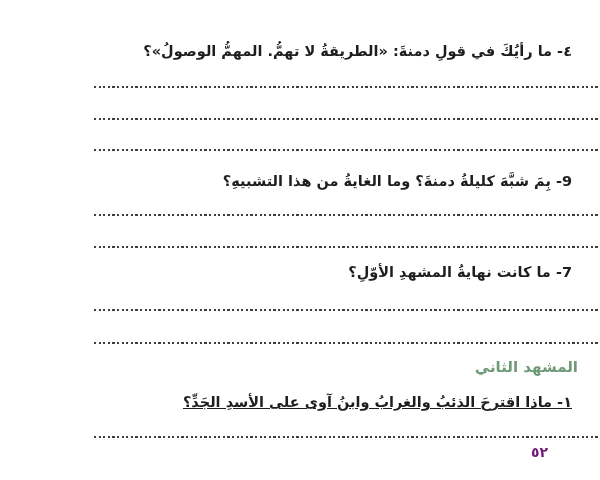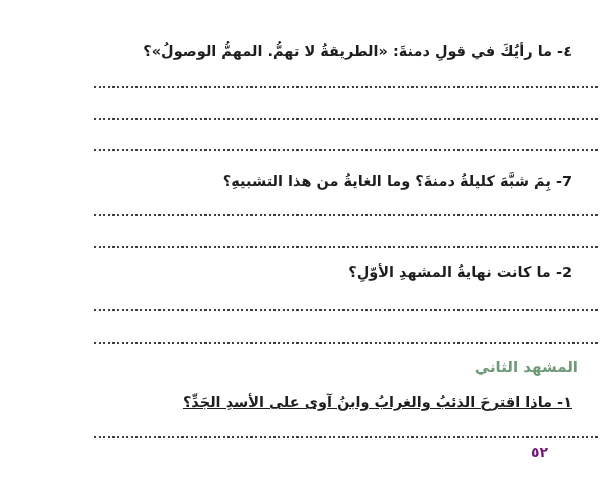--- a/index.html
+++ b/index.html
@@ -56,25 +56,25 @@
 </head>
 <body>
 
 <div class="page">
 
   <div class="question" style="top:40px;">٤- ما رأيُكَ في قولِ دمنةَ: «الطريقةُ لا تهمُّ. المهمُّ الوصولُ»؟</div>
   <div class="dotted-line" style="top:86px;"></div>
   <div class="dotted-line" style="top:118px;"></div>
   <div class="dotted-line" style="top:149px;"></div>
 
-  <div class="question" style="top:170px;">7- بِمَ شبَّهَ كليلةُ دمنةَ؟ وما الغايةُ من هذا التشبيهِ؟</div>
+  <div class="question" style="top:170px;">9- بِمَ شبَّهَ كليلةُ دمنةَ؟ وما الغايةُ من هذا التشبيهِ؟</div>
   <div class="dotted-line" style="top:214px;"></div>
   <div class="dotted-line" style="top:246px;"></div>
 
-  <div class="question" style="top:261px;">2- ما كانت نهايةُ المشهدِ الأوّلِ؟</div>
+  <div class="question" style="top:261px;">7- ما كانت نهايةُ المشهدِ الأوّلِ؟</div>
   <div class="dotted-line" style="top:309px;"></div>
   <div class="dotted-line" style="top:342px;"></div>
 
   <div class="section-heading" style="top:356px;">المشهد الثاني</div>
 
   <div class="question" style="top:391px;text-decoration:underline;">١- ماذا اقترحَ الذئبُ والغرابُ وابنُ آوى على الأسدِ الجَدِّ؟</div>
   <div class="dotted-line" style="top:436px;"></div>
 
   <div class="page-number">٥٢</div>
 

